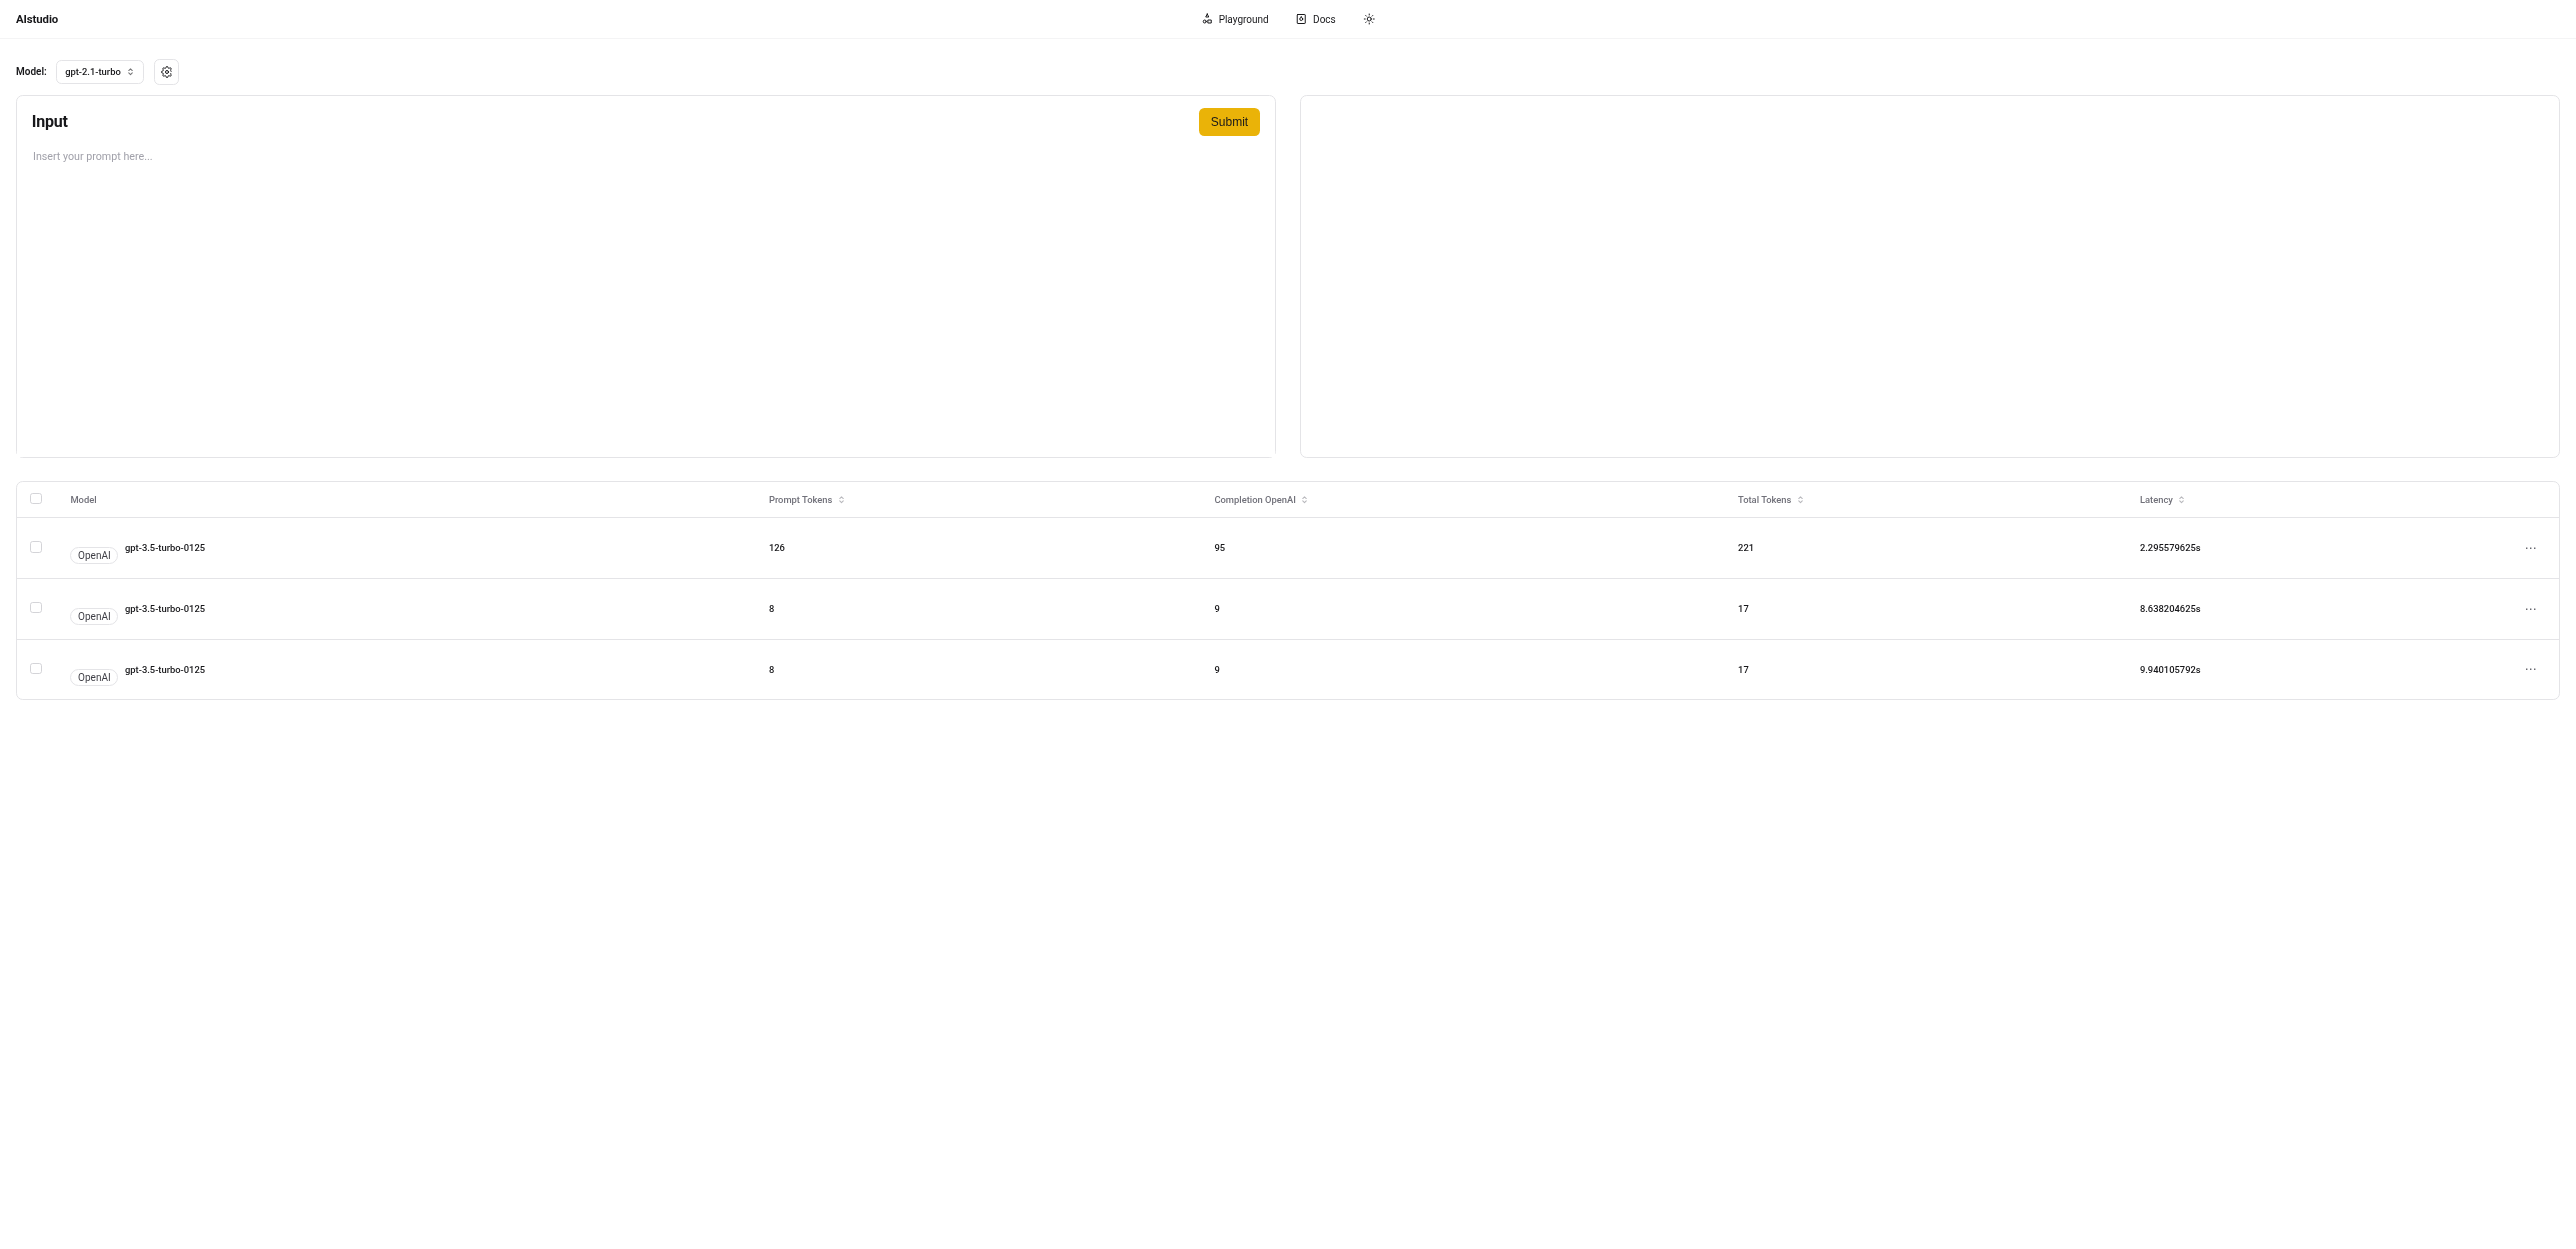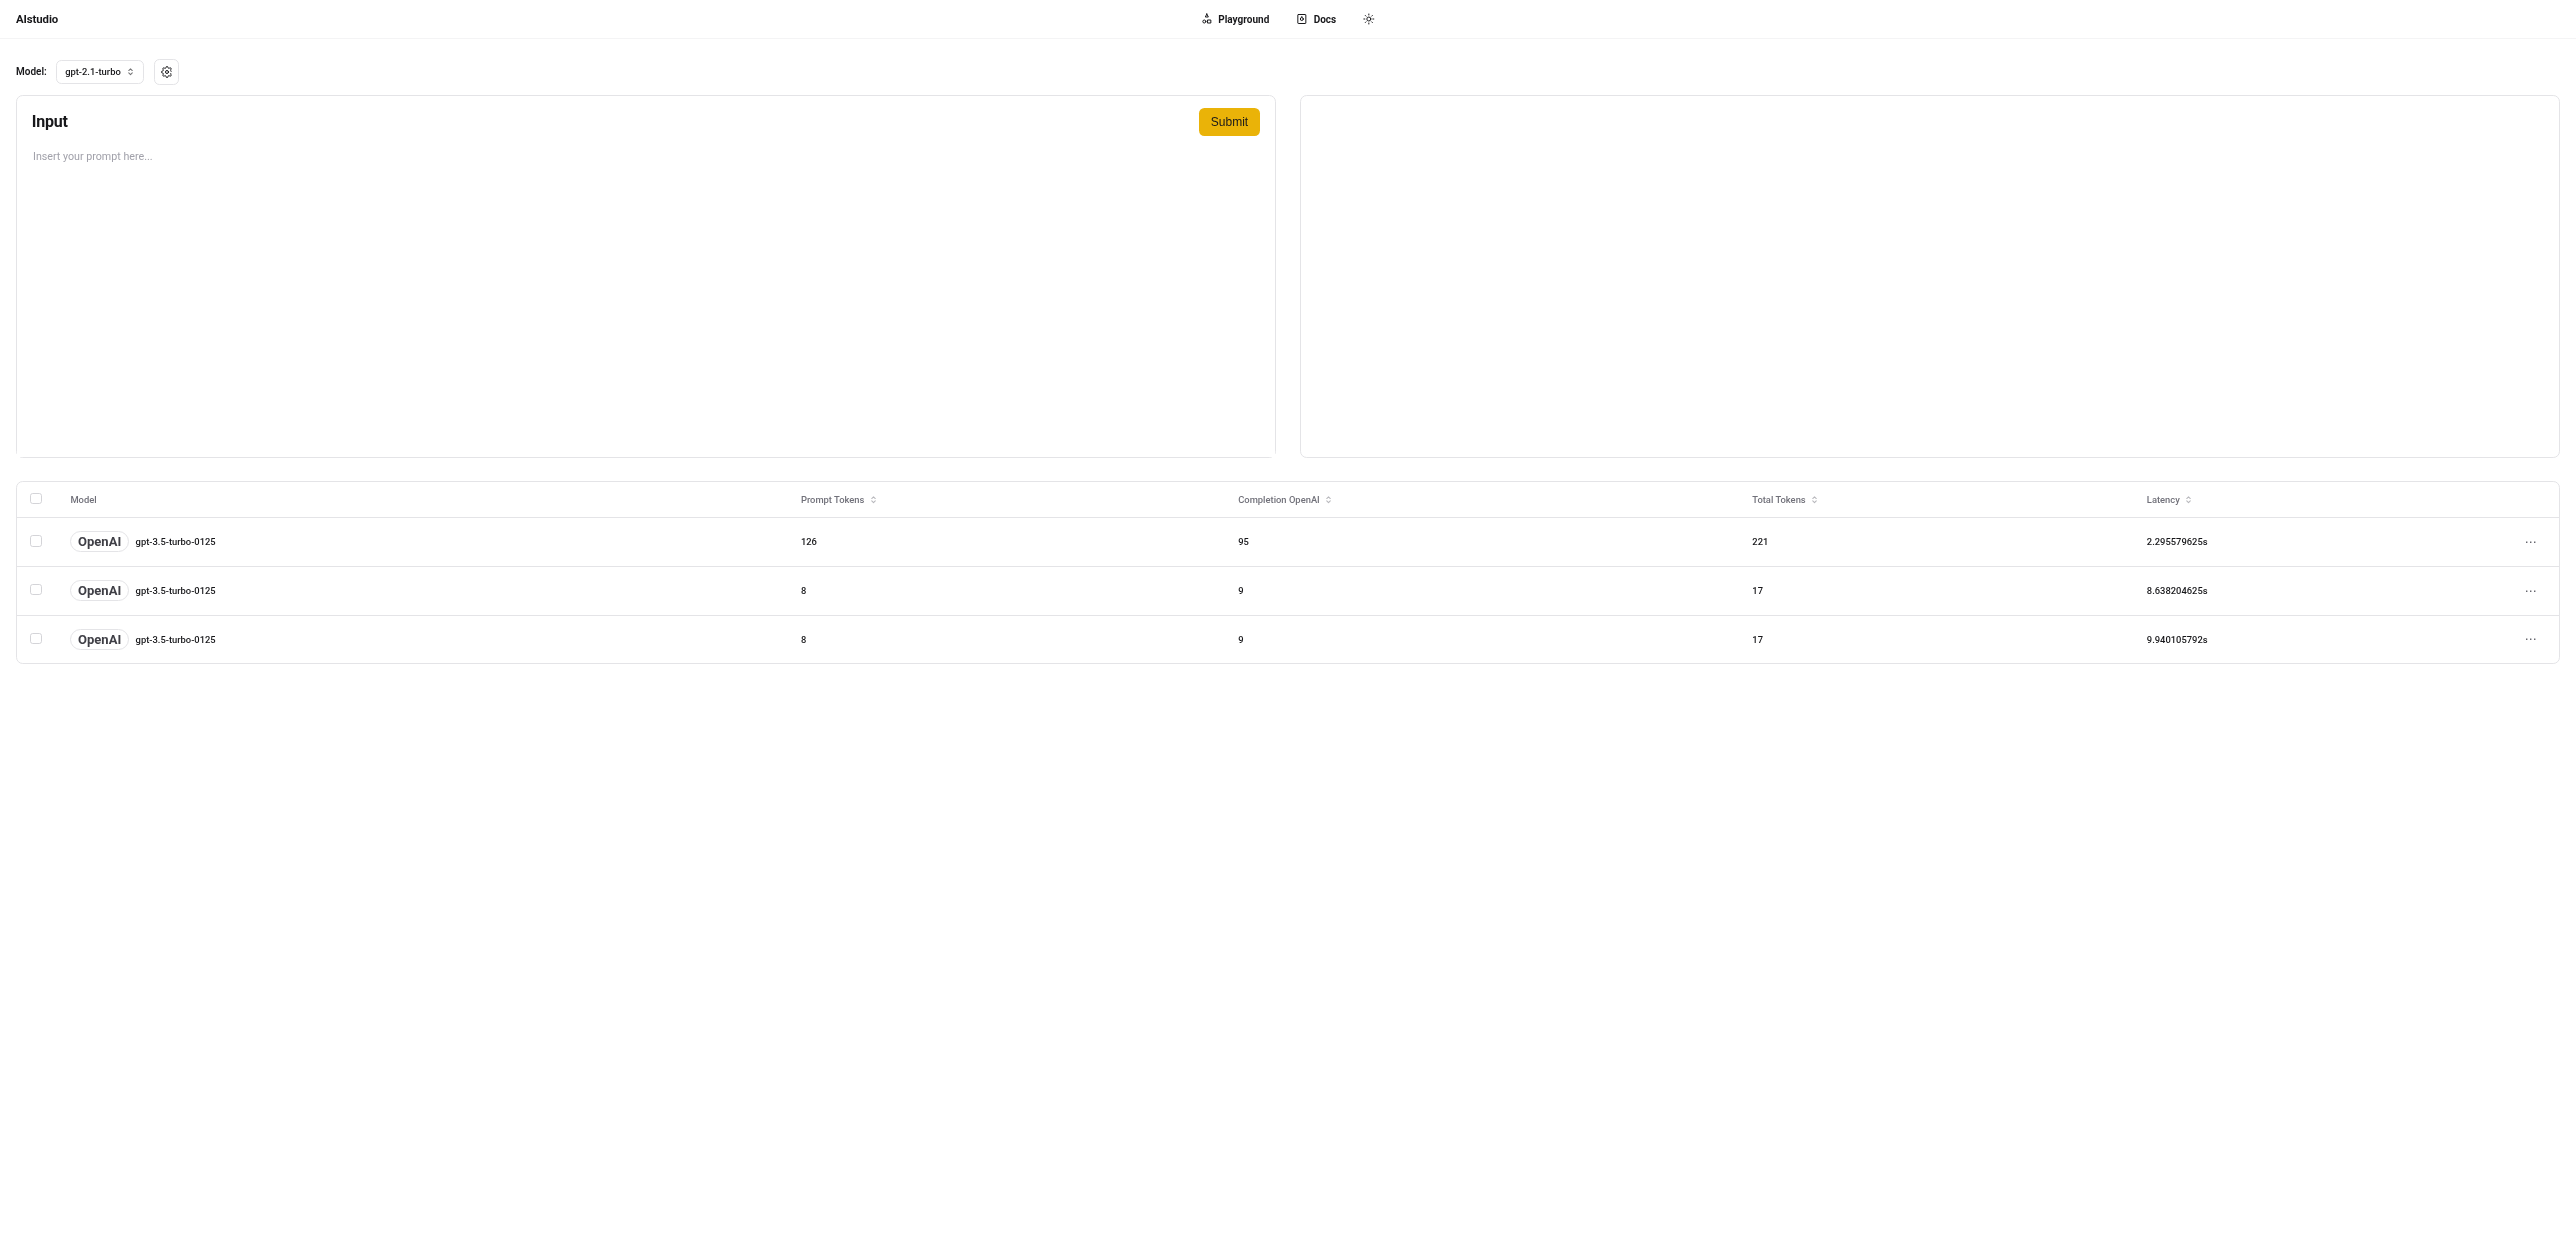--- a/index.html
+++ b/index.html
@@ -32,21 +32,21 @@
       gap: 27px;
       margin: 0 auto;
       position: absolute;
       left: 50%;
       transform: translateX(-50%);
     }
     .nav-item {
       display: flex;
       align-items: center;
       gap: 5.4px;
-      font-weight: 700;
+      font-weight: 400;
       font-size: 10px;
       cursor: pointer;
     }
     .nav-icon {
       display: inline-flex;
       width: 12px;
       height: 12px;
     }
     .theme-toggle {
       display: inline-flex;
@@ -192,24 +192,25 @@
       height: 11.4px;
       border: 1px solid #d4d4d8;
       border-radius: 2.7px;
       cursor: pointer;
       display: inline-block;
     }
     .badge {
       border: 0.7px solid #e4e4e7;
       border-radius: 671px;
       padding: 2px 6.7px;
-      font-size: 13px;
-      font-weight: 700;
+      font-size: 10px;
+      font-weight: 400;
       color: #3f3f46;
       display: inline-block;
+      margin-top: 16px;
     }
     .model-cell {
       display: flex;
       align-items: center;
       gap: 6.7px;
     }
     .more-btn {
       display: inline-flex;
       align-items: center;
       justify-content: center;

